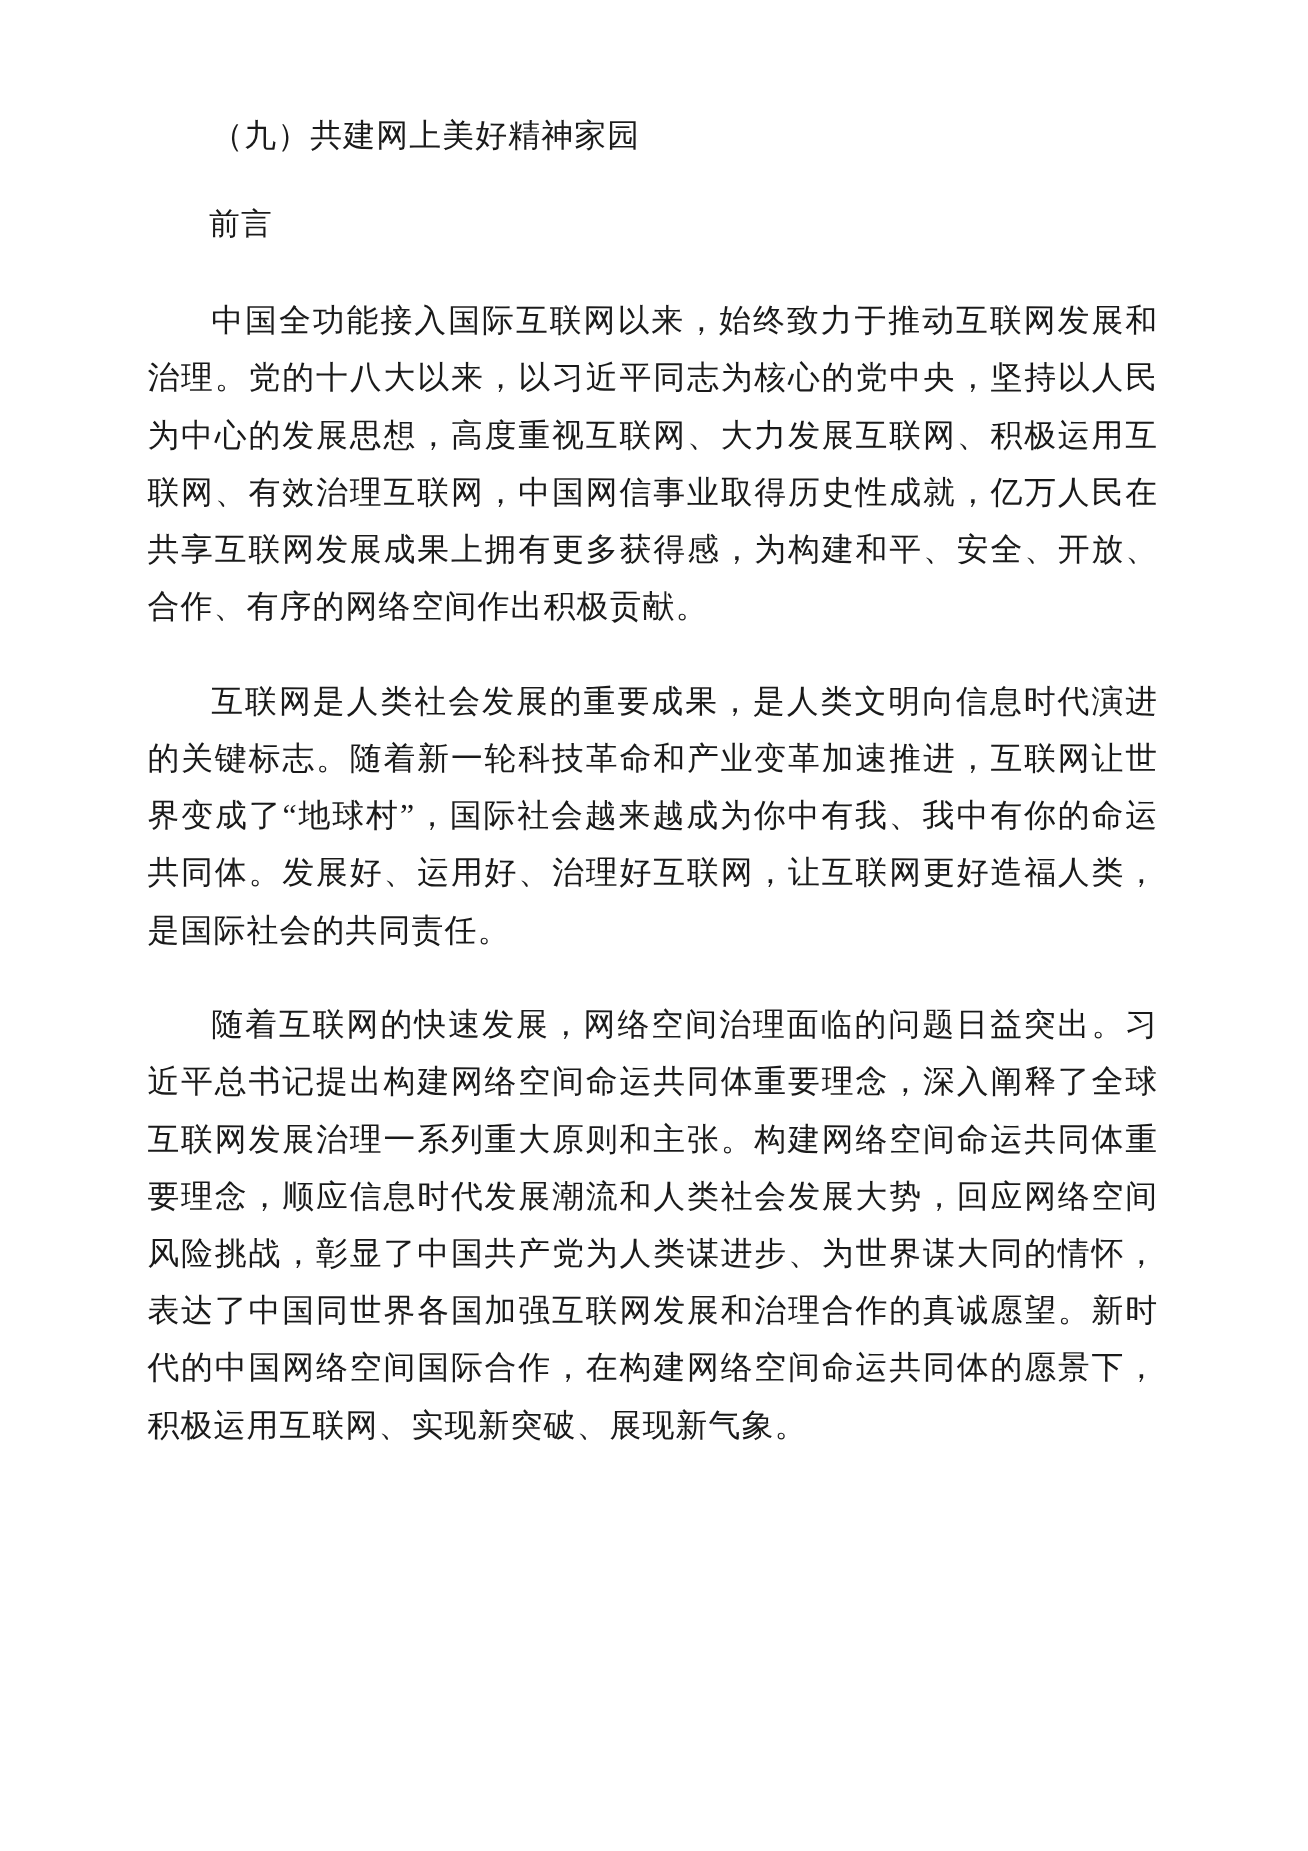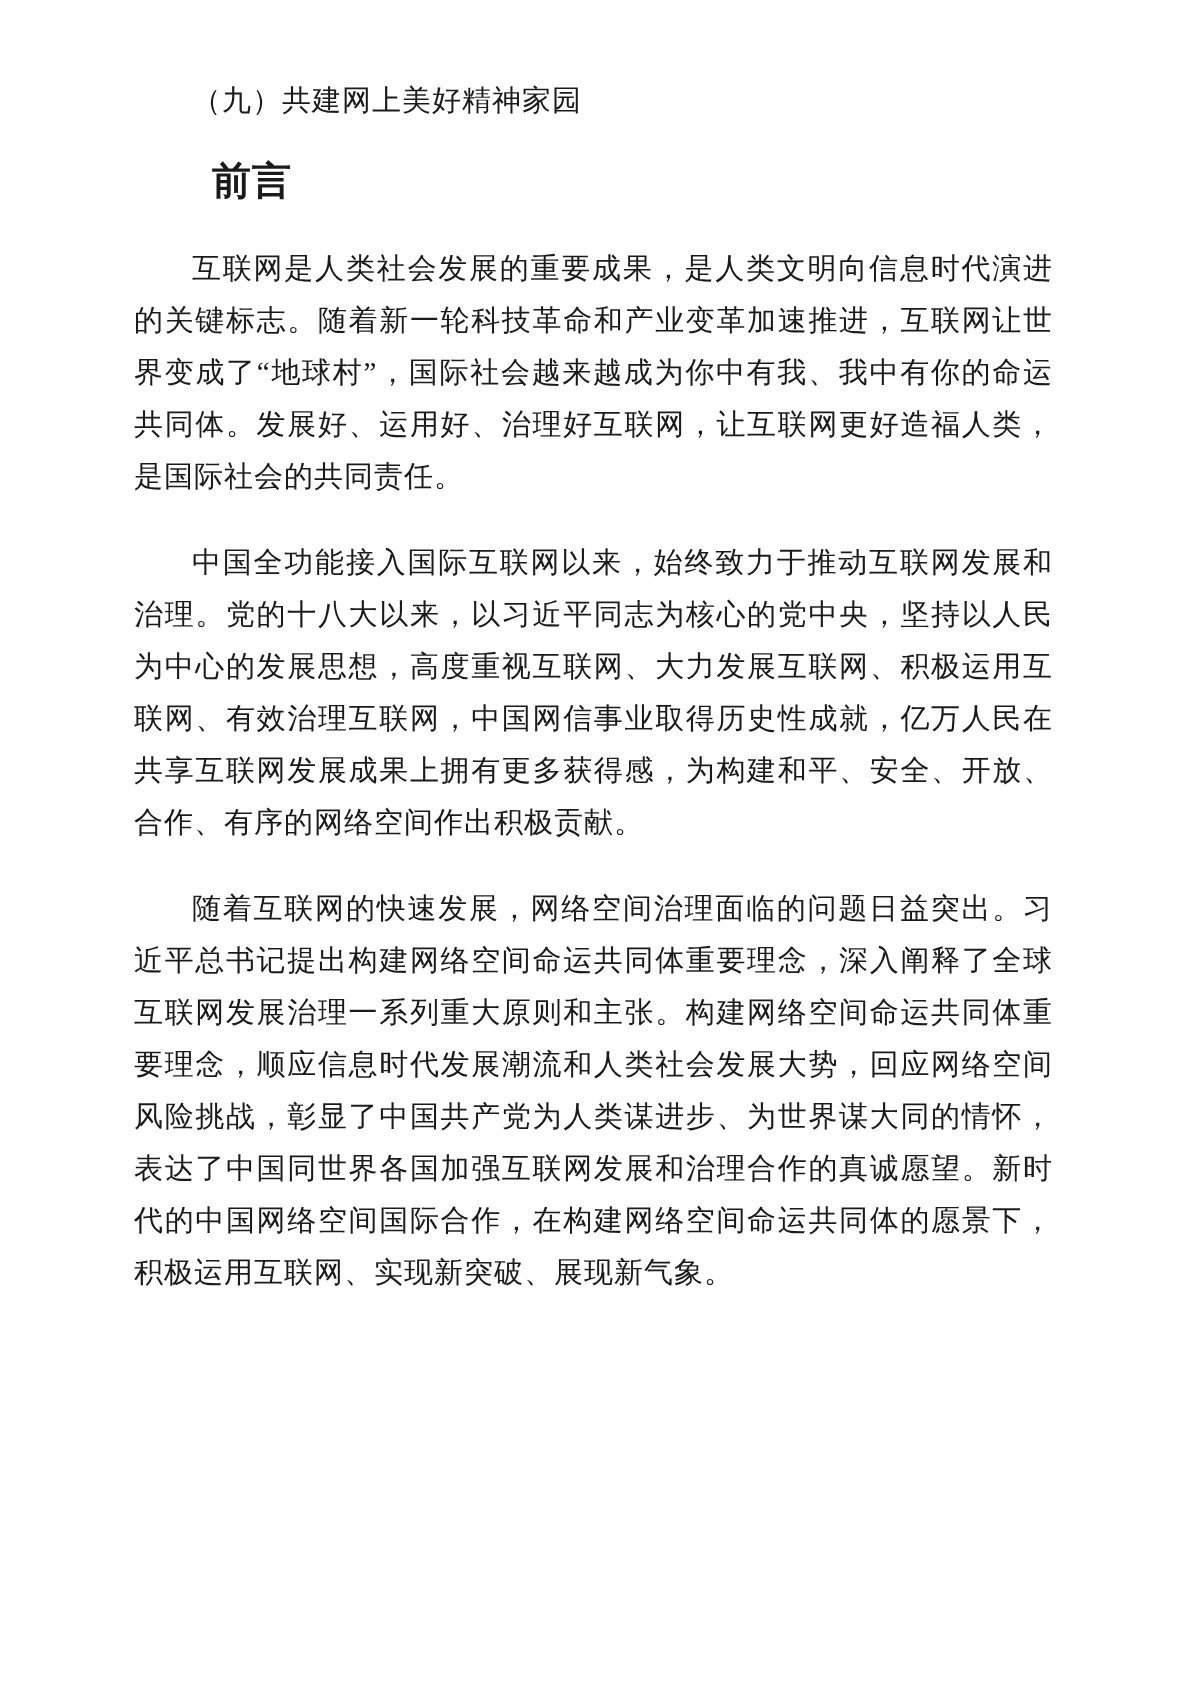--- a/index.html
+++ b/index.html
@@ -7,40 +7,39 @@
     padding: 0;
     background: #ffffff;
   }
   .page {
     position: relative;
     width: 1189px;
     height: 1683px;
     margin: 0 auto;
     background: #ffffff;
     box-sizing: border-box;
-    padding: 80px 136px 0 134px;
+    padding: 104px 136px 0 134px;
     font-family: "Liberation Serif", "DejaVu Serif", serif;
     color: #1a1a1a;
     overflow: hidden;
   }
   .toc-item {
     font-size: 29px;
     line-height: 40px;
     text-indent: 2em;
     margin: 0 0 41px 0;
     letter-spacing: 1px;
     white-space: nowrap;
   }
   .section-heading {
-    font-size: 39px;
+    font-size: 28px;
     line-height: 40px;
     text-indent: 2em;
     margin: 0 0 41px 0;
     letter-spacing: 1px;
-    font-weight: bold;
   }
   .paragraph {
     font-size: 29px;
     line-height: 52px;
     text-indent: 2em;
     text-align: justify;
     letter-spacing: 1px;
     margin: 0 0 34px 0;
   }
 </style>
@@ -48,19 +47,19 @@
 <body>
 
 <div class="page">
 
   <div class="toc-item">（九）共建网上美好精神家园</div>
 
 
 
   <div class="section-heading">前言</div>
 
+  <p class="paragraph">中国全功能接入国际互联网以来，始终致力于推动互联网发展和治理。党的十八大以来，以习近平同志为核心的党中央，坚持以人民为中心的发展思想，高度重视互联网、大力发展互联网、积极运用互联网、有效治理互联网，中国网信事业取得历史性成就，亿万人民在共享互联网发展成果上拥有更多获得感，为构建和平、安全、开放、合作、有序的网络空间作出积极贡献。</p>
+
   <p class="paragraph">互联网是人类社会发展的重要成果，是人类文明向信息时代演进的关键标志。随着新一轮科技革命和产业变革加速推进，互联网让世界变成了“地球村”，国际社会越来越成为你中有我、我中有你的命运共同体。发展好、运用好、治理好互联网，让互联网更好造福人类，是国际社会的共同责任。</p>
-
-  <p class="paragraph">中国全功能接入国际互联网以来，始终致力于推动互联网发展和治理。党的十八大以来，以习近平同志为核心的党中央，坚持以人民为中心的发展思想，高度重视互联网、大力发展互联网、积极运用互联网、有效治理互联网，中国网信事业取得历史性成就，亿万人民在共享互联网发展成果上拥有更多获得感，为构建和平、安全、开放、合作、有序的网络空间作出积极贡献。</p>
 
   <p class="paragraph">随着互联网的快速发展，网络空间治理面临的问题日益突出。习近平总书记提出构建网络空间命运共同体重要理念，深入阐释了全球互联网发展治理一系列重大原则和主张。构建网络空间命运共同体重要理念，顺应信息时代发展潮流和人类社会发展大势，回应网络空间风险挑战，彰显了中国共产党为人类谋进步、为世界谋大同的情怀，表达了中国同世界各国加强互联网发展和治理合作的真诚愿望。新时代的中国网络空间国际合作，在构建网络空间命运共同体的愿景下，积极运用互联网、实现新突破、展现新气象。</p>
 
 </div>
 
 </body></html>

